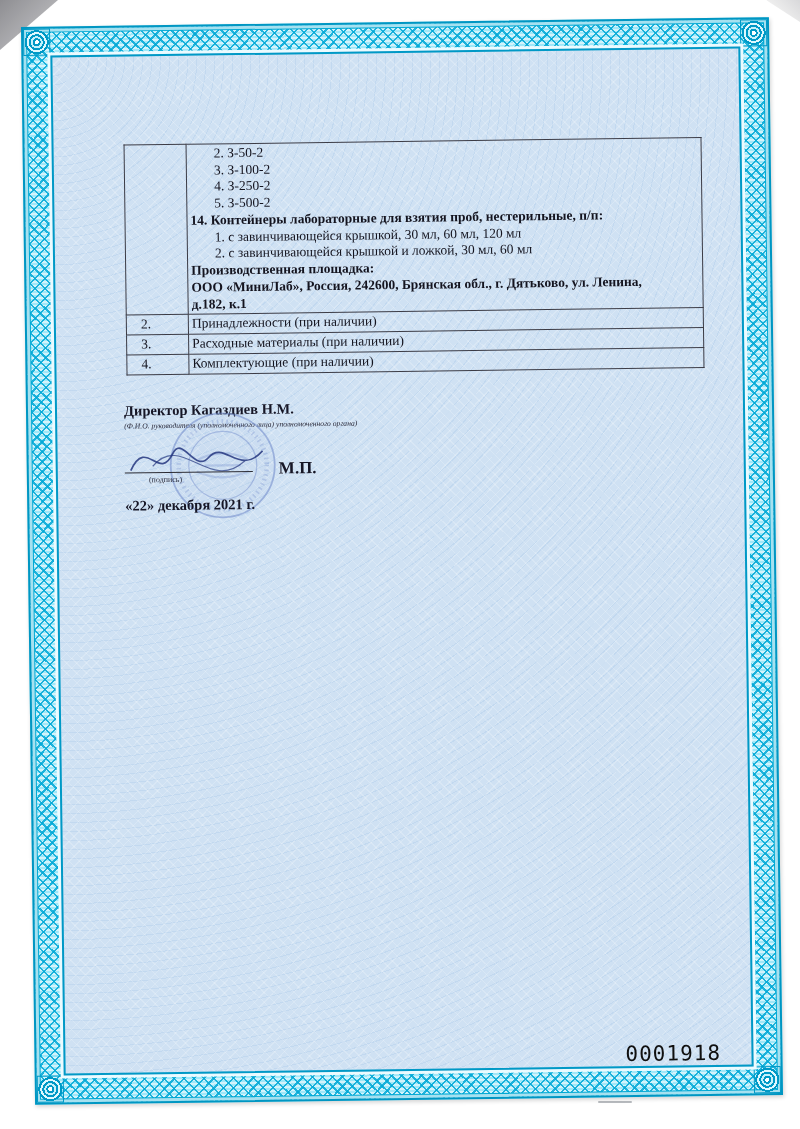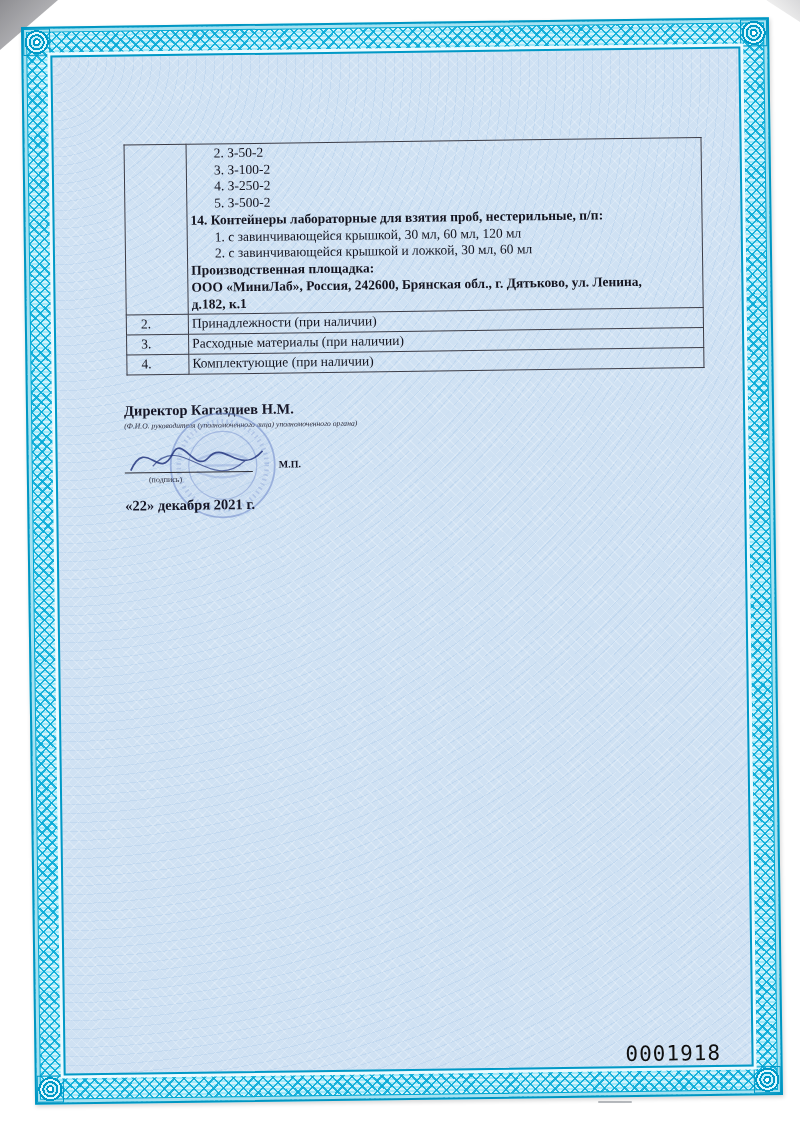--- a/index.html
+++ b/index.html
@@ -71,21 +71,21 @@
     border:1px solid #3c3c46;
     padding:1px 3px;vertical-align:top;
   }
   .doc-table td.num{width:44px;padding-left:14px;}
   .indent1{margin-left:24px;}
   .b{font-weight:bold;}
   
   .director{position:absolute;left:67px;top:346px;font-size:14.5px;font-weight:bold;}
   .director-note{position:absolute;left:67px;top:365px;font-size:7.6px;font-style:italic;color:#2a2a3a;}
   .sig-line{position:absolute;left:67px;top:398px;width:128px;height:18px;border-bottom:1px solid #2c2c34;}
-  .mp-label{position:absolute;left:221px;top:404px;font-size:10px;font-weight:bold;}
+  .mp-label{position:absolute;left:221px;top:404px;font-size:17px;font-weight:bold;}
   .sig-note{position:absolute;left:69px;top:419px;font-size:8px;color:#2a2a3a;padding-left:22px;}
   .date-line{position:absolute;left:67px;top:441px;font-size:14.5px;font-weight:bold;}
   .stamp-sig-svg{position:absolute;left:55px;top:352px;width:250px;height:170px;pointer-events:none;}
   
   .serial{
     position:absolute;left:560px;top:992px;
     font-family:"DejaVu Sans Mono", monospace;
     font-size:21px;letter-spacing:1px;color:#101010;
   }
 </style>

